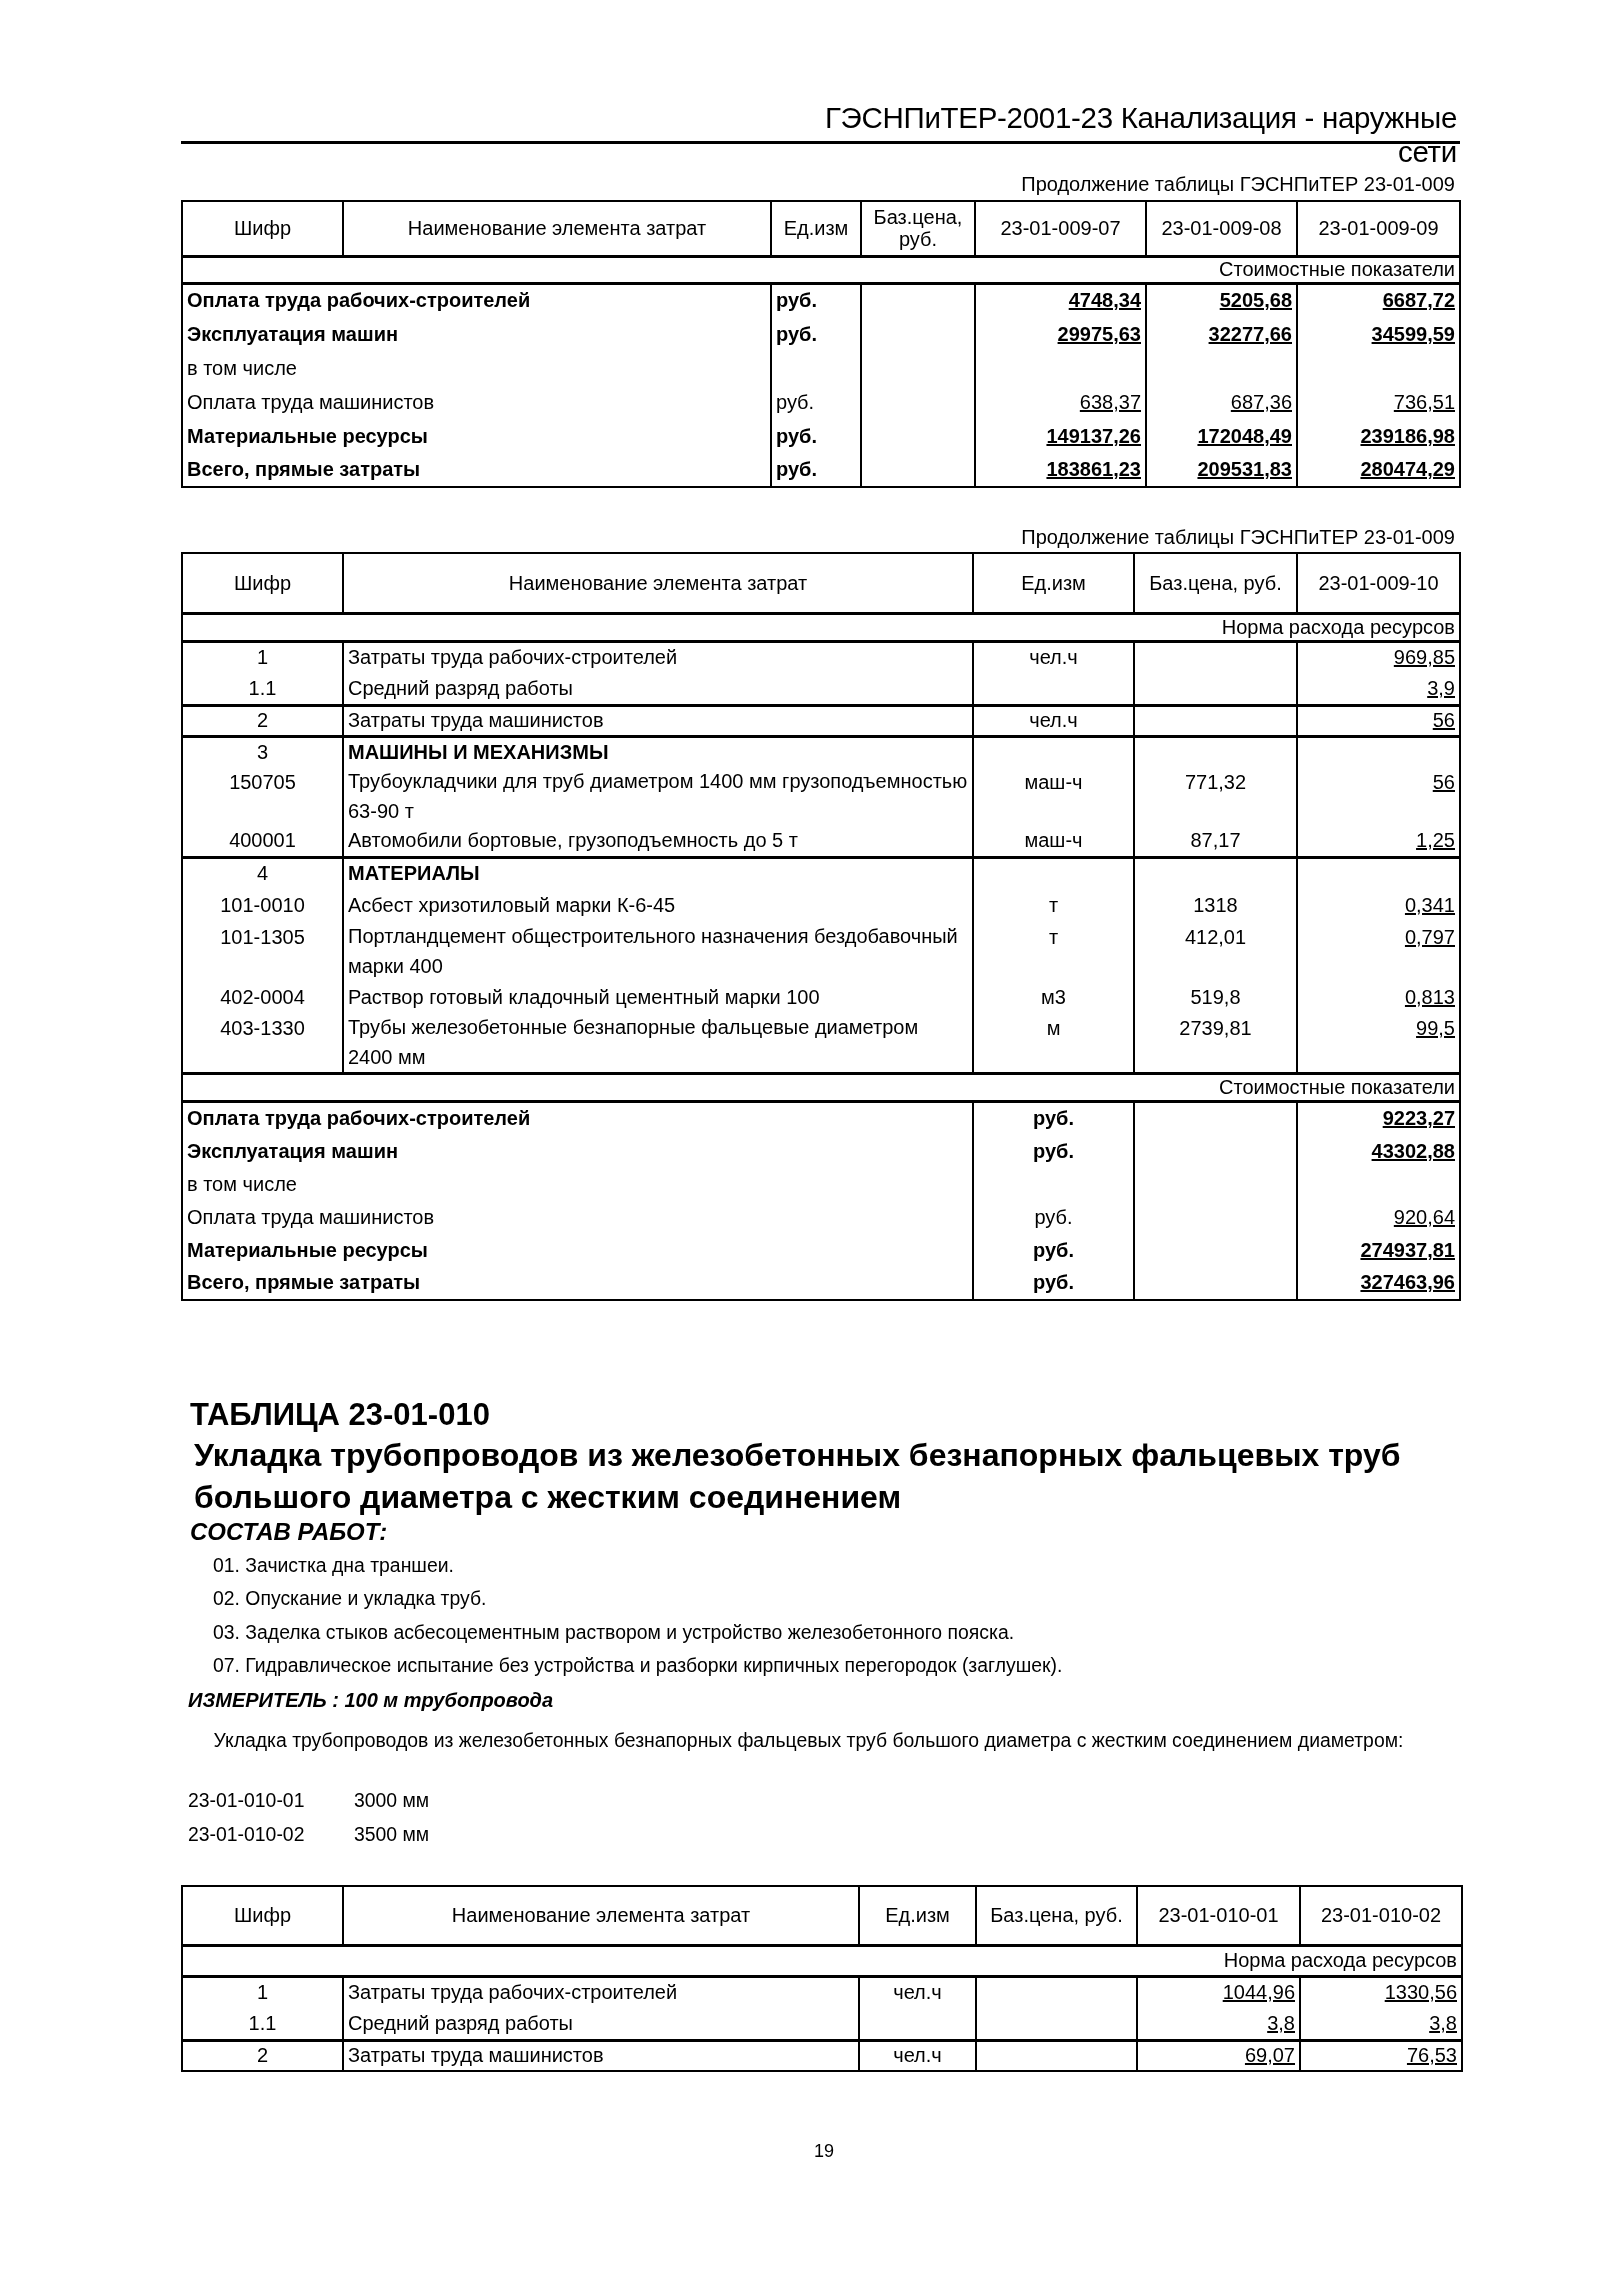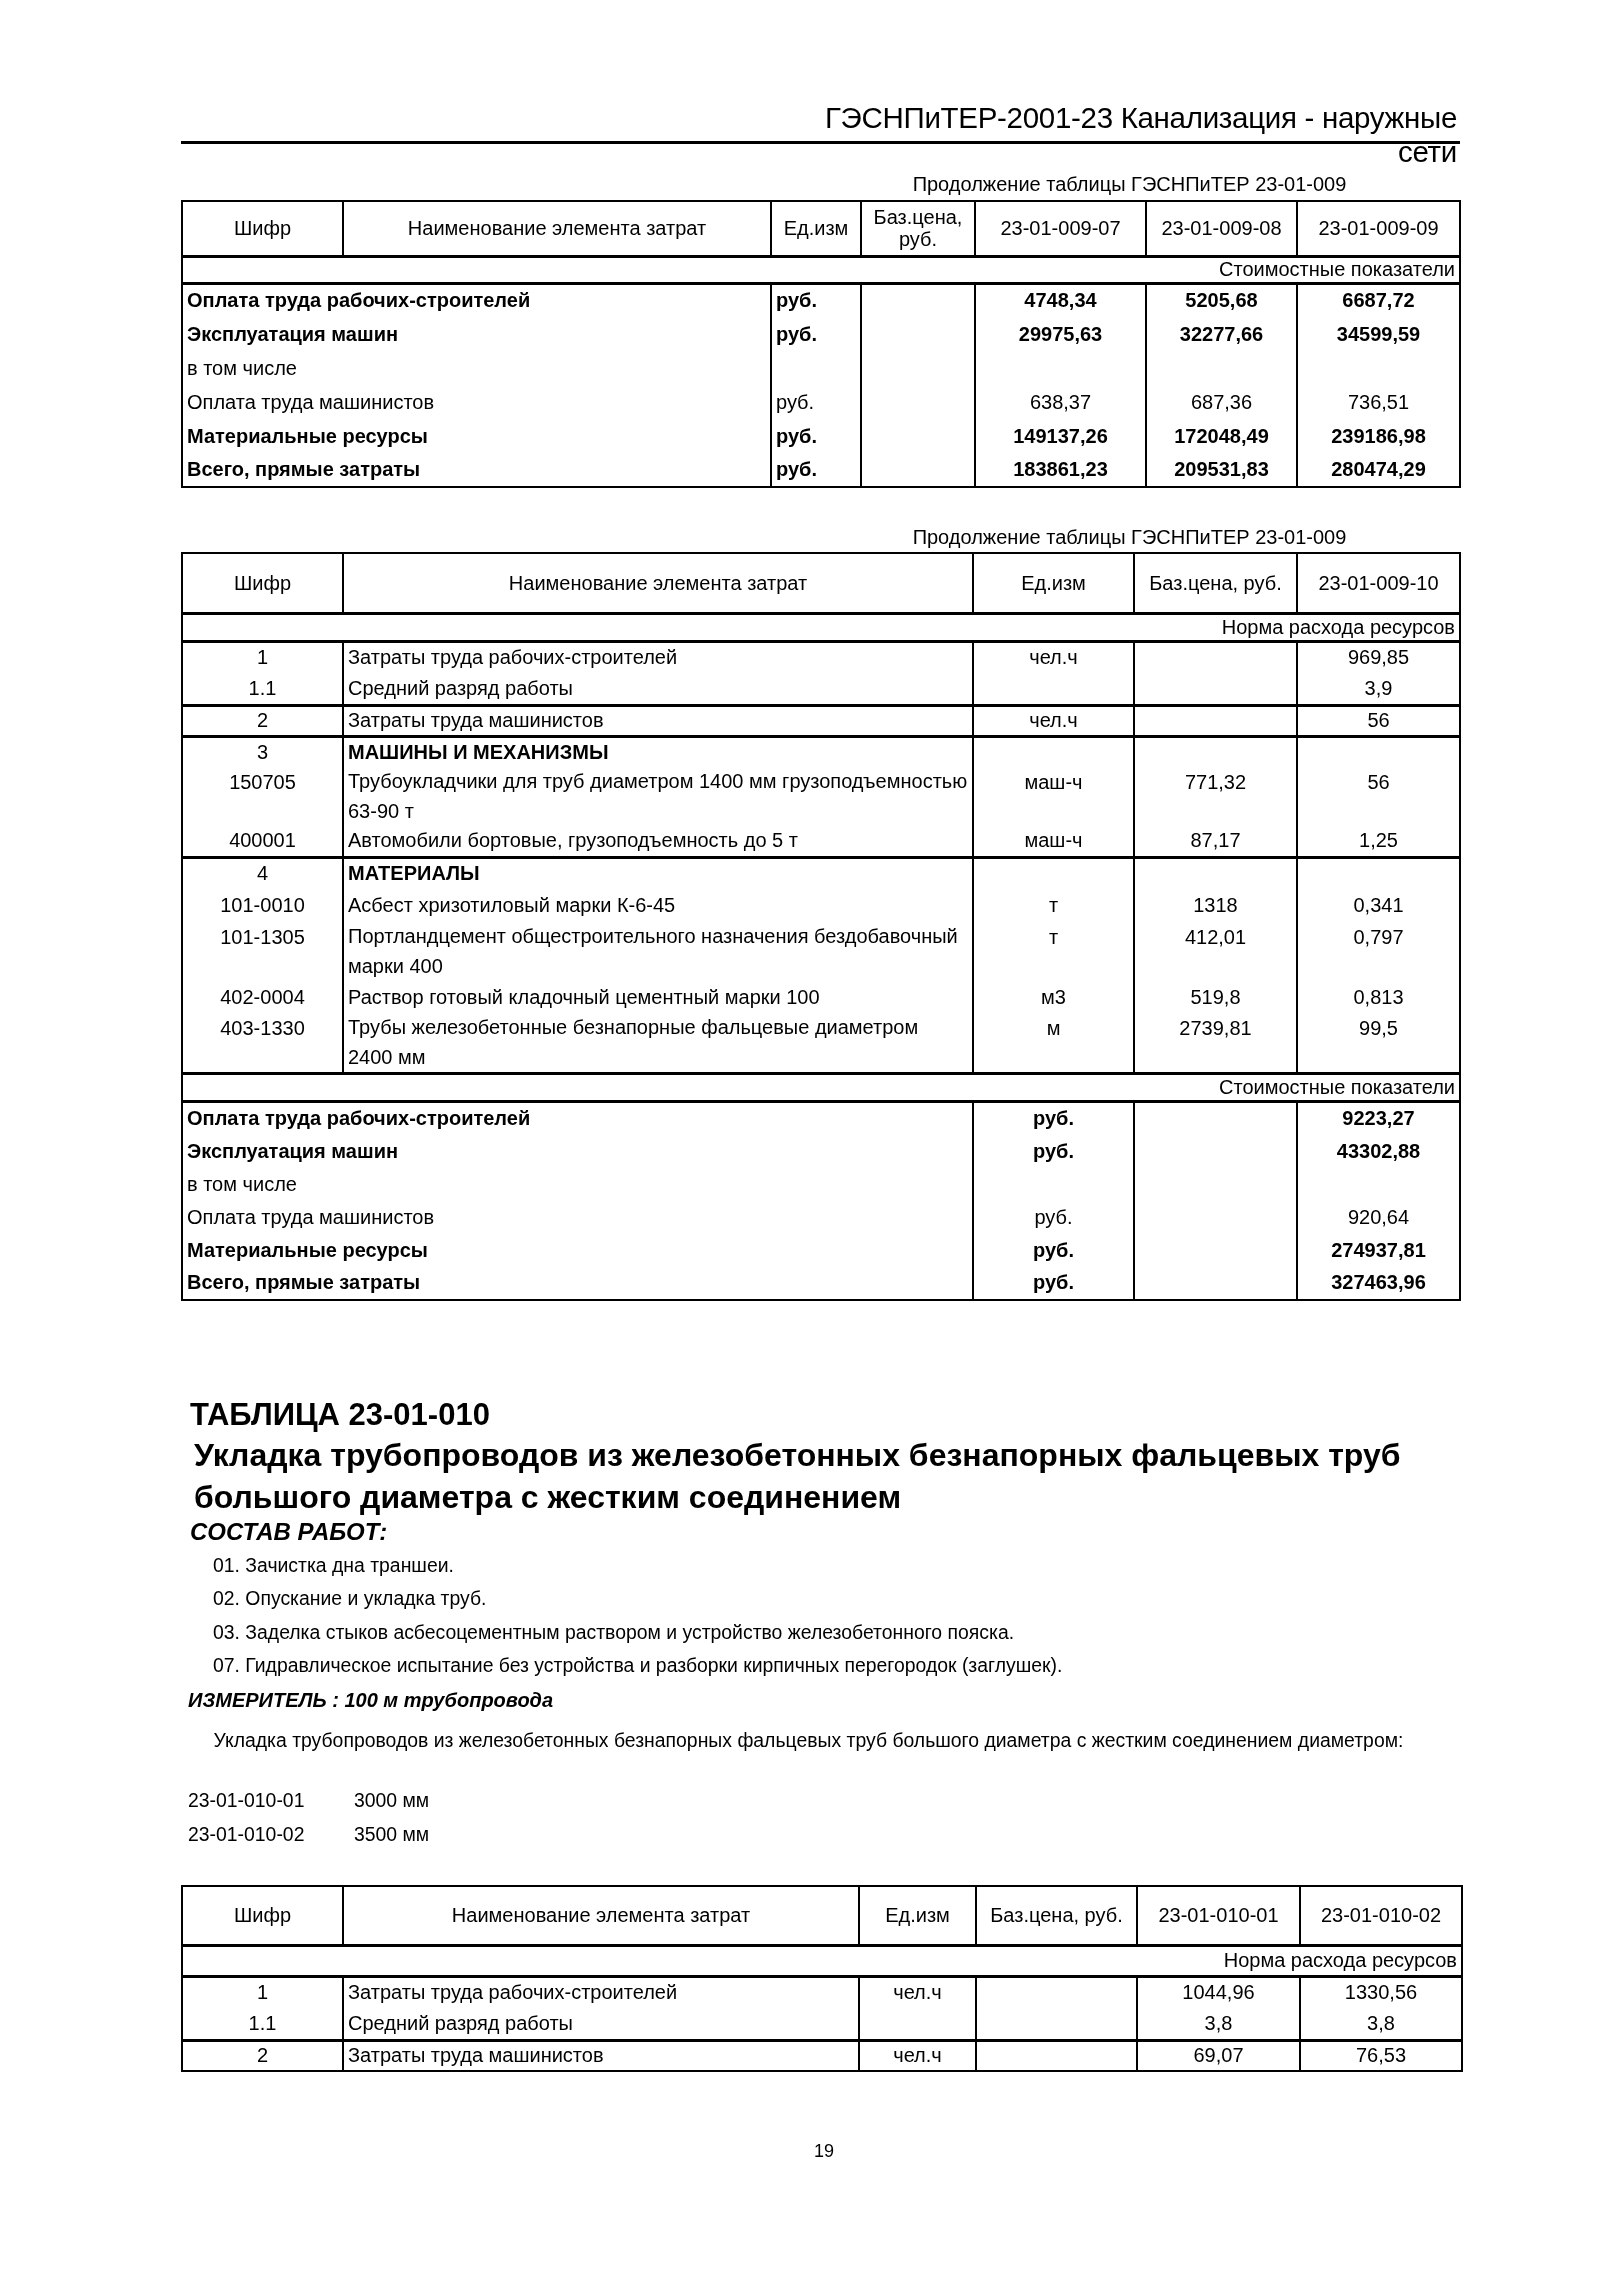--- a/index.html
+++ b/index.html
@@ -1,30 +1,30 @@
 <!DOCTYPE html>
 <html style="font-size:10.7px"><head>
 <meta charset="utf-8">
 <style>
   html,body{margin:0;padding:0;background:#fff;}
   body{width:1622px;height:2295px;position:relative;overflow:hidden;color:#000;
        font-family:"Liberation Sans",sans-serif;}
   .abs{position:absolute;}
   .running-head{left:777px;top:101px;width:680px;text-align:right;font-size:29.5px;letter-spacing:-0.3px;}
   .head-rule{left:181px;top:141px;width:1279px;height:2.7px;background:#000;}
-  .caption{font-size:20px;text-align:center;}
+  .caption{font-size:20px;text-align:right;}
   table.grid{position:absolute;border-collapse:collapse;table-layout:fixed;font-size:20px;}
   table.grid td, table.grid th{padding:0 4px;vertical-align:middle;font-weight:normal;}
   .outer{border:2.7px solid #000;}
   th.h{border-left:2px solid #000;border-right:2px solid #000;text-align:center;line-height:1.1;}
   tr.hdr th{border-bottom:3.4px solid #000;}
   tr.band td{border-bottom:3.4px solid #000;text-align:right;}
   td.v{border-left:2px solid #000;}
   .c{text-align:center;}
-  .r{text-align:center;}
+  .r{text-align:right;text-decoration:underline;}
   .b{font-weight:bold !important;}
   tr.sep td{border-top:3.4px solid #000;}
   .title-main{left:190px;top:1397px;font-size:31px;font-weight:bold;}
   .title-sub{left:194px;top:1434px;width:1273px;font-size:32px;font-weight:bold;line-height:42px;}
   .sostav{left:190px;top:1518px;font-size:24px;font-weight:bold;font-style:italic;}
   .work{left:213px;font-size:19.4px;}
   .izm{left:188px;top:1689px;font-size:20px;font-weight:bold;font-style:italic;}
   .para{left:188px;top:1726px;width:1260px;font-size:19.4px;line-height:29.5px;text-indent:25.5px;}
   .dia-code{left:188px;font-size:19.4px;}
   .dia-val{left:354px;font-size:19.4px;}

